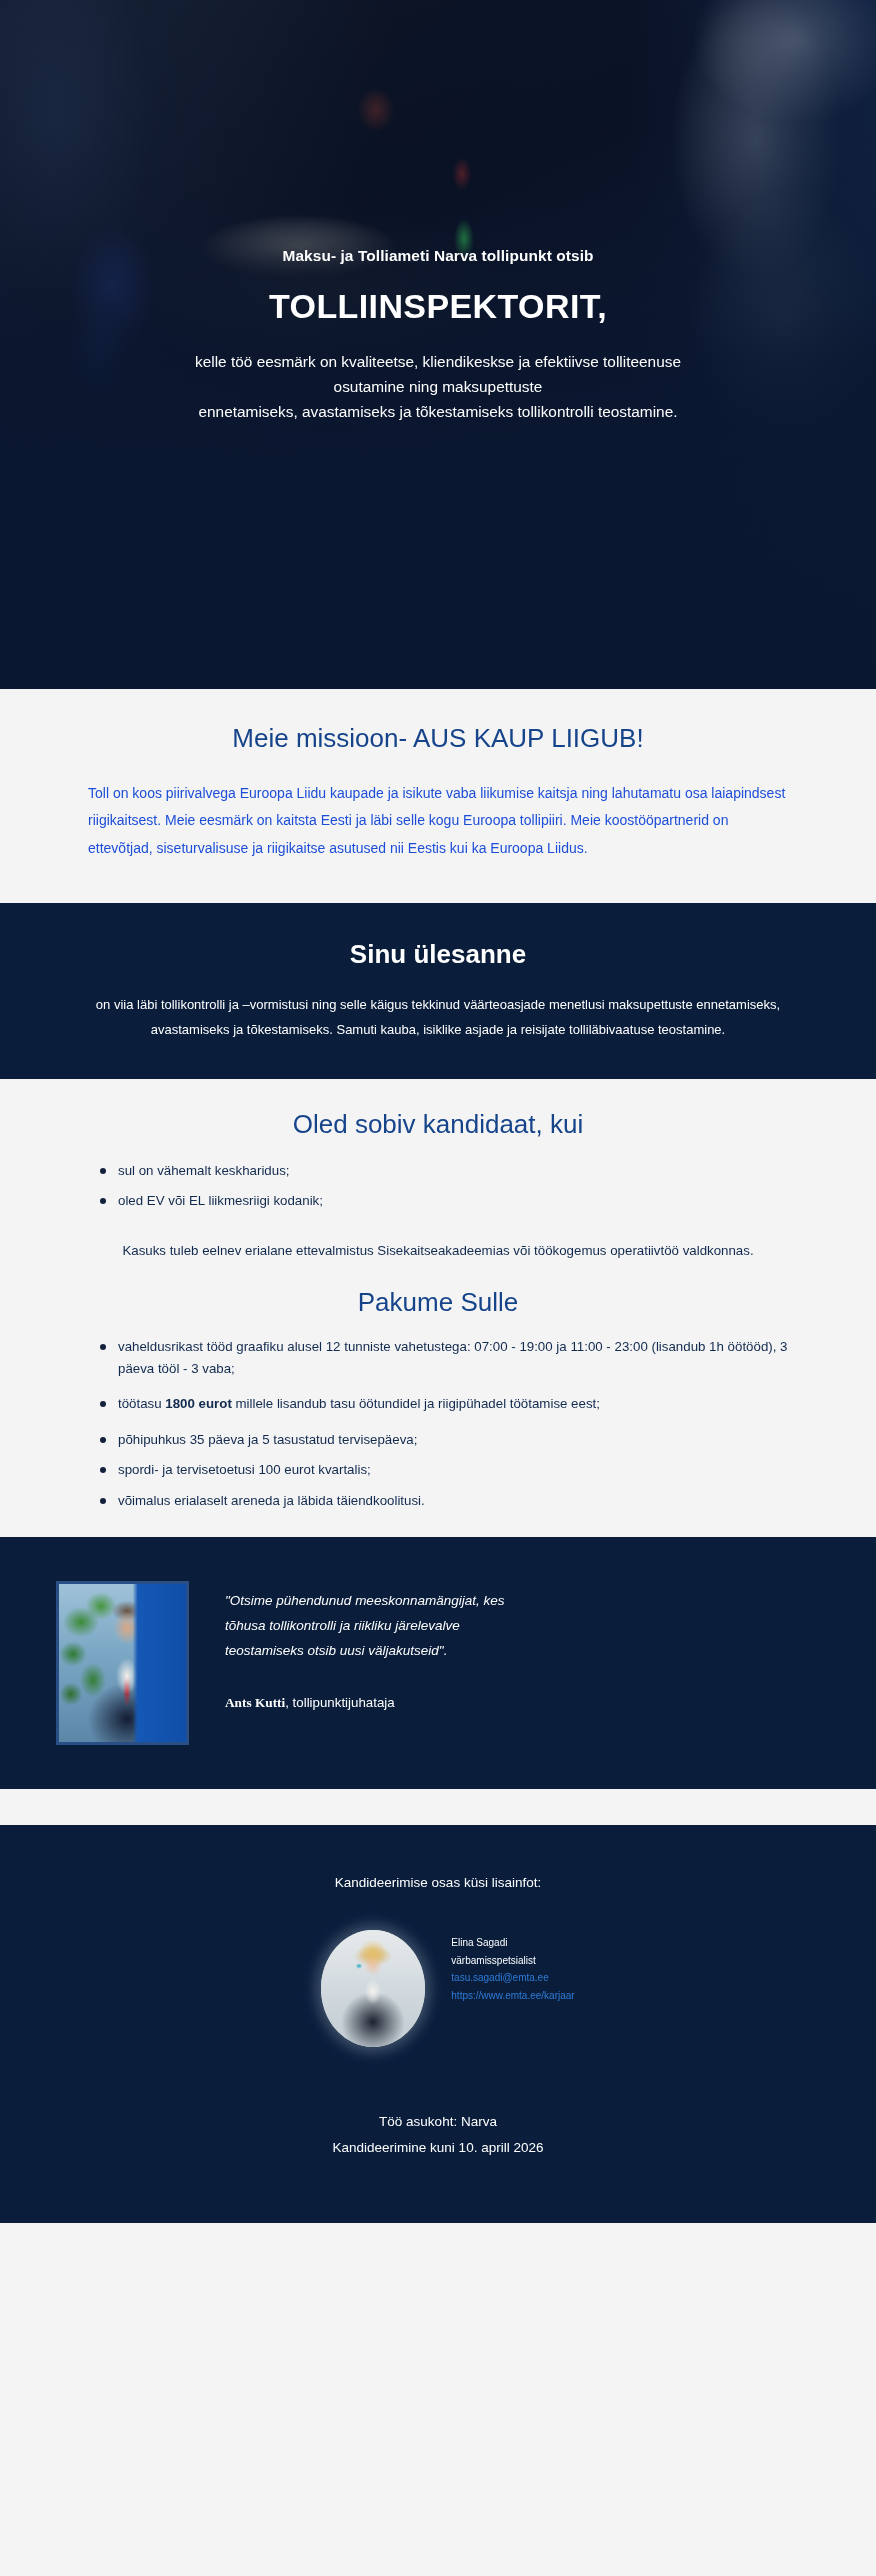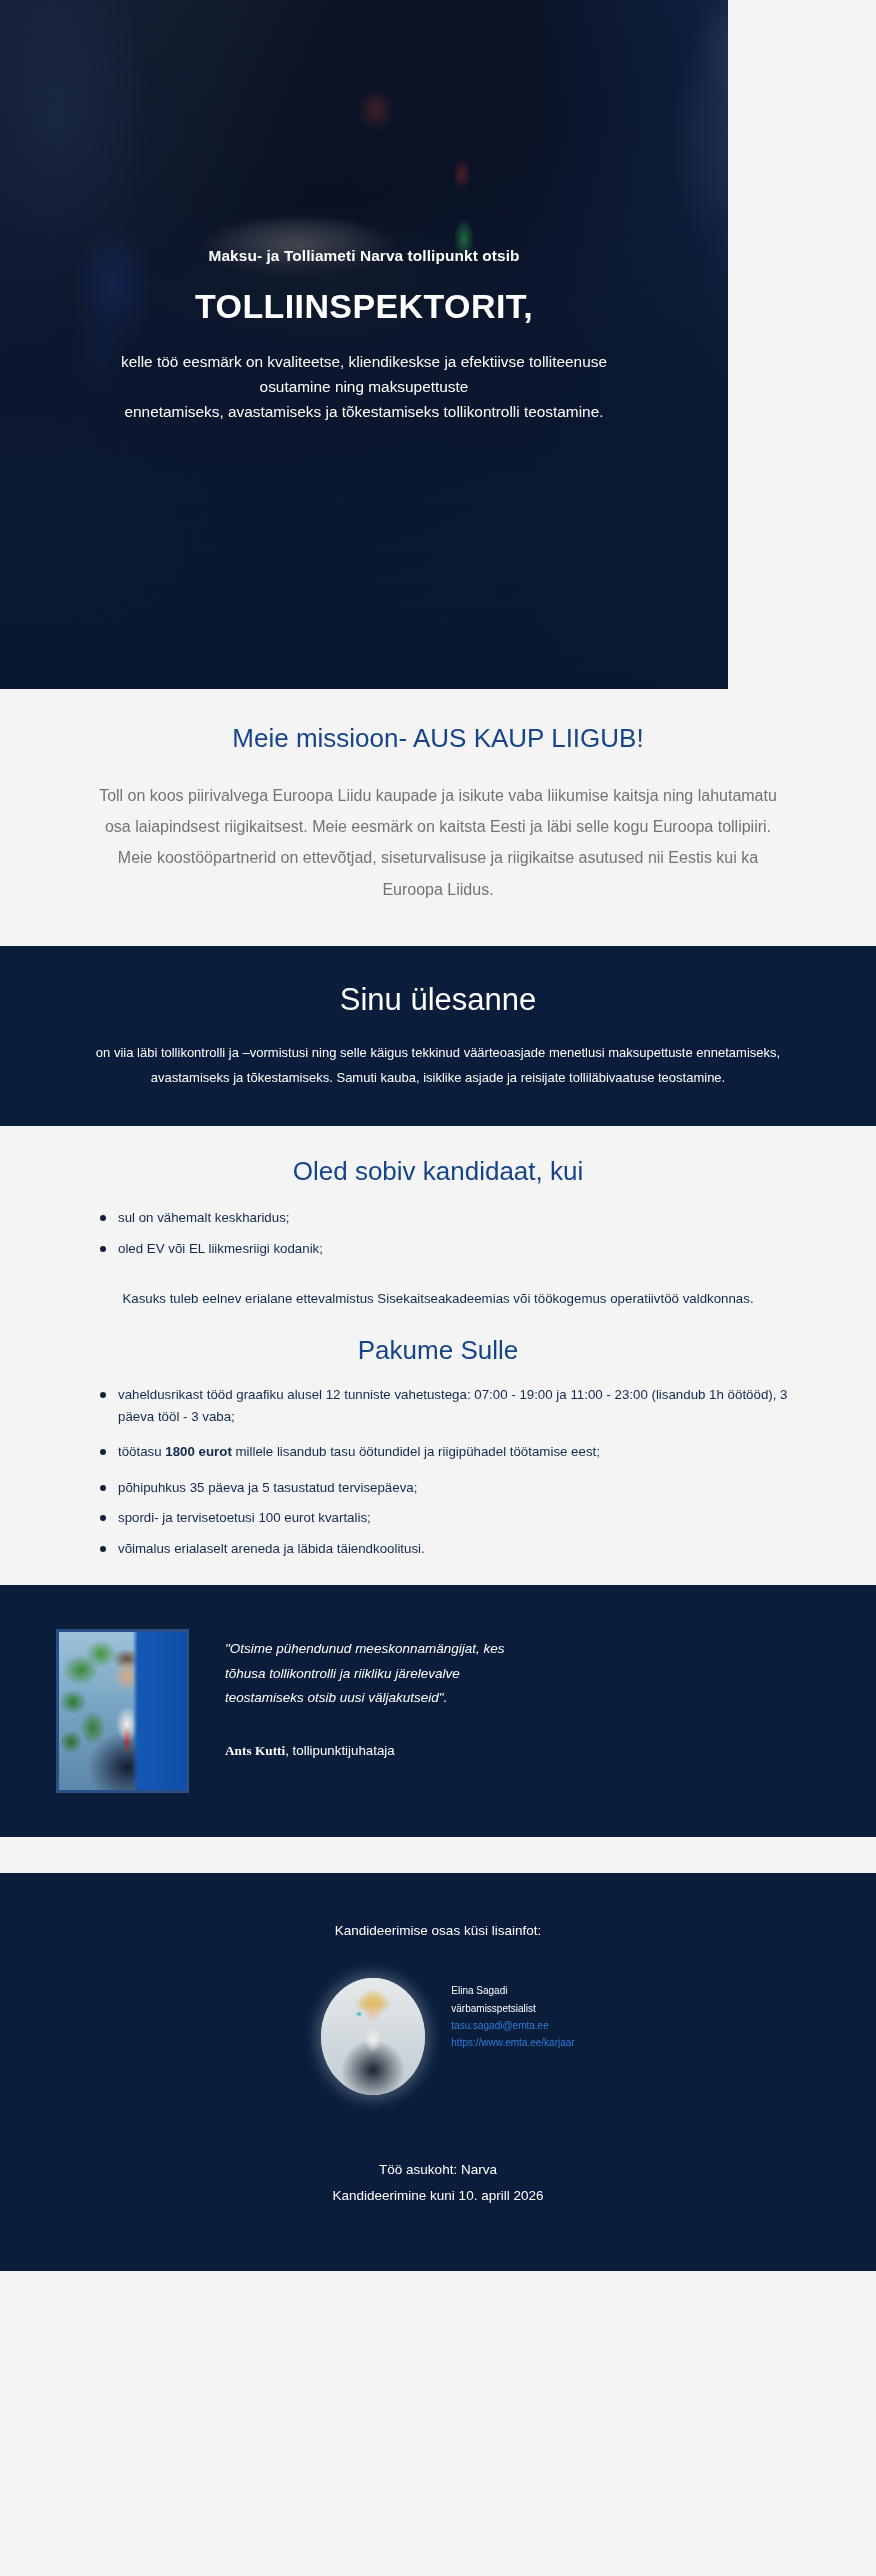--- a/index.html
+++ b/index.html
@@ -14,21 +14,21 @@
     position: relative;
     width: 876px;
     min-height: 2576px;
     overflow: hidden;
     background: #f4f4f5;
   }
 
   
   .hero {
     position: relative;
-    width: 728px;
+    width: 876px;
     height: 689px;
     overflow: hidden;
     background: #0b1a33;
   }
   .hero-photo {
     position: absolute;
     inset: 0;
     background:
       
       radial-gradient(ellipse 149px 119px at 797px 40px, rgba(255,255,255,0.55), rgba(255,255,255,0) 70%),
@@ -103,28 +103,27 @@
   .h-blue {
     text-align: center;
     color: #16448a;
     font-size: 26px;
     font-weight: 400;
     margin-bottom: 26px;
   }
   .h-white {
     text-align: center;
     color: #ffffff;
-    font-size: 31px;
-    font-weight: 400;
+    font-size: 26px;
+    font-weight: 700;
     margin-bottom: 22px;
   }
   .body-blue {
-    text-align: center;
-    color: #737373;
-    font-size: 16px;
+    color: #1d4ed8;
+    font-size: 14px;
     line-height: 1.95;
     padding: 0 32px;
   }
   .body-white {
     text-align: center;
     color: #ffffff;
     font-size: 13px;
     line-height: 1.95;
     padding: 0 36px;
   }

